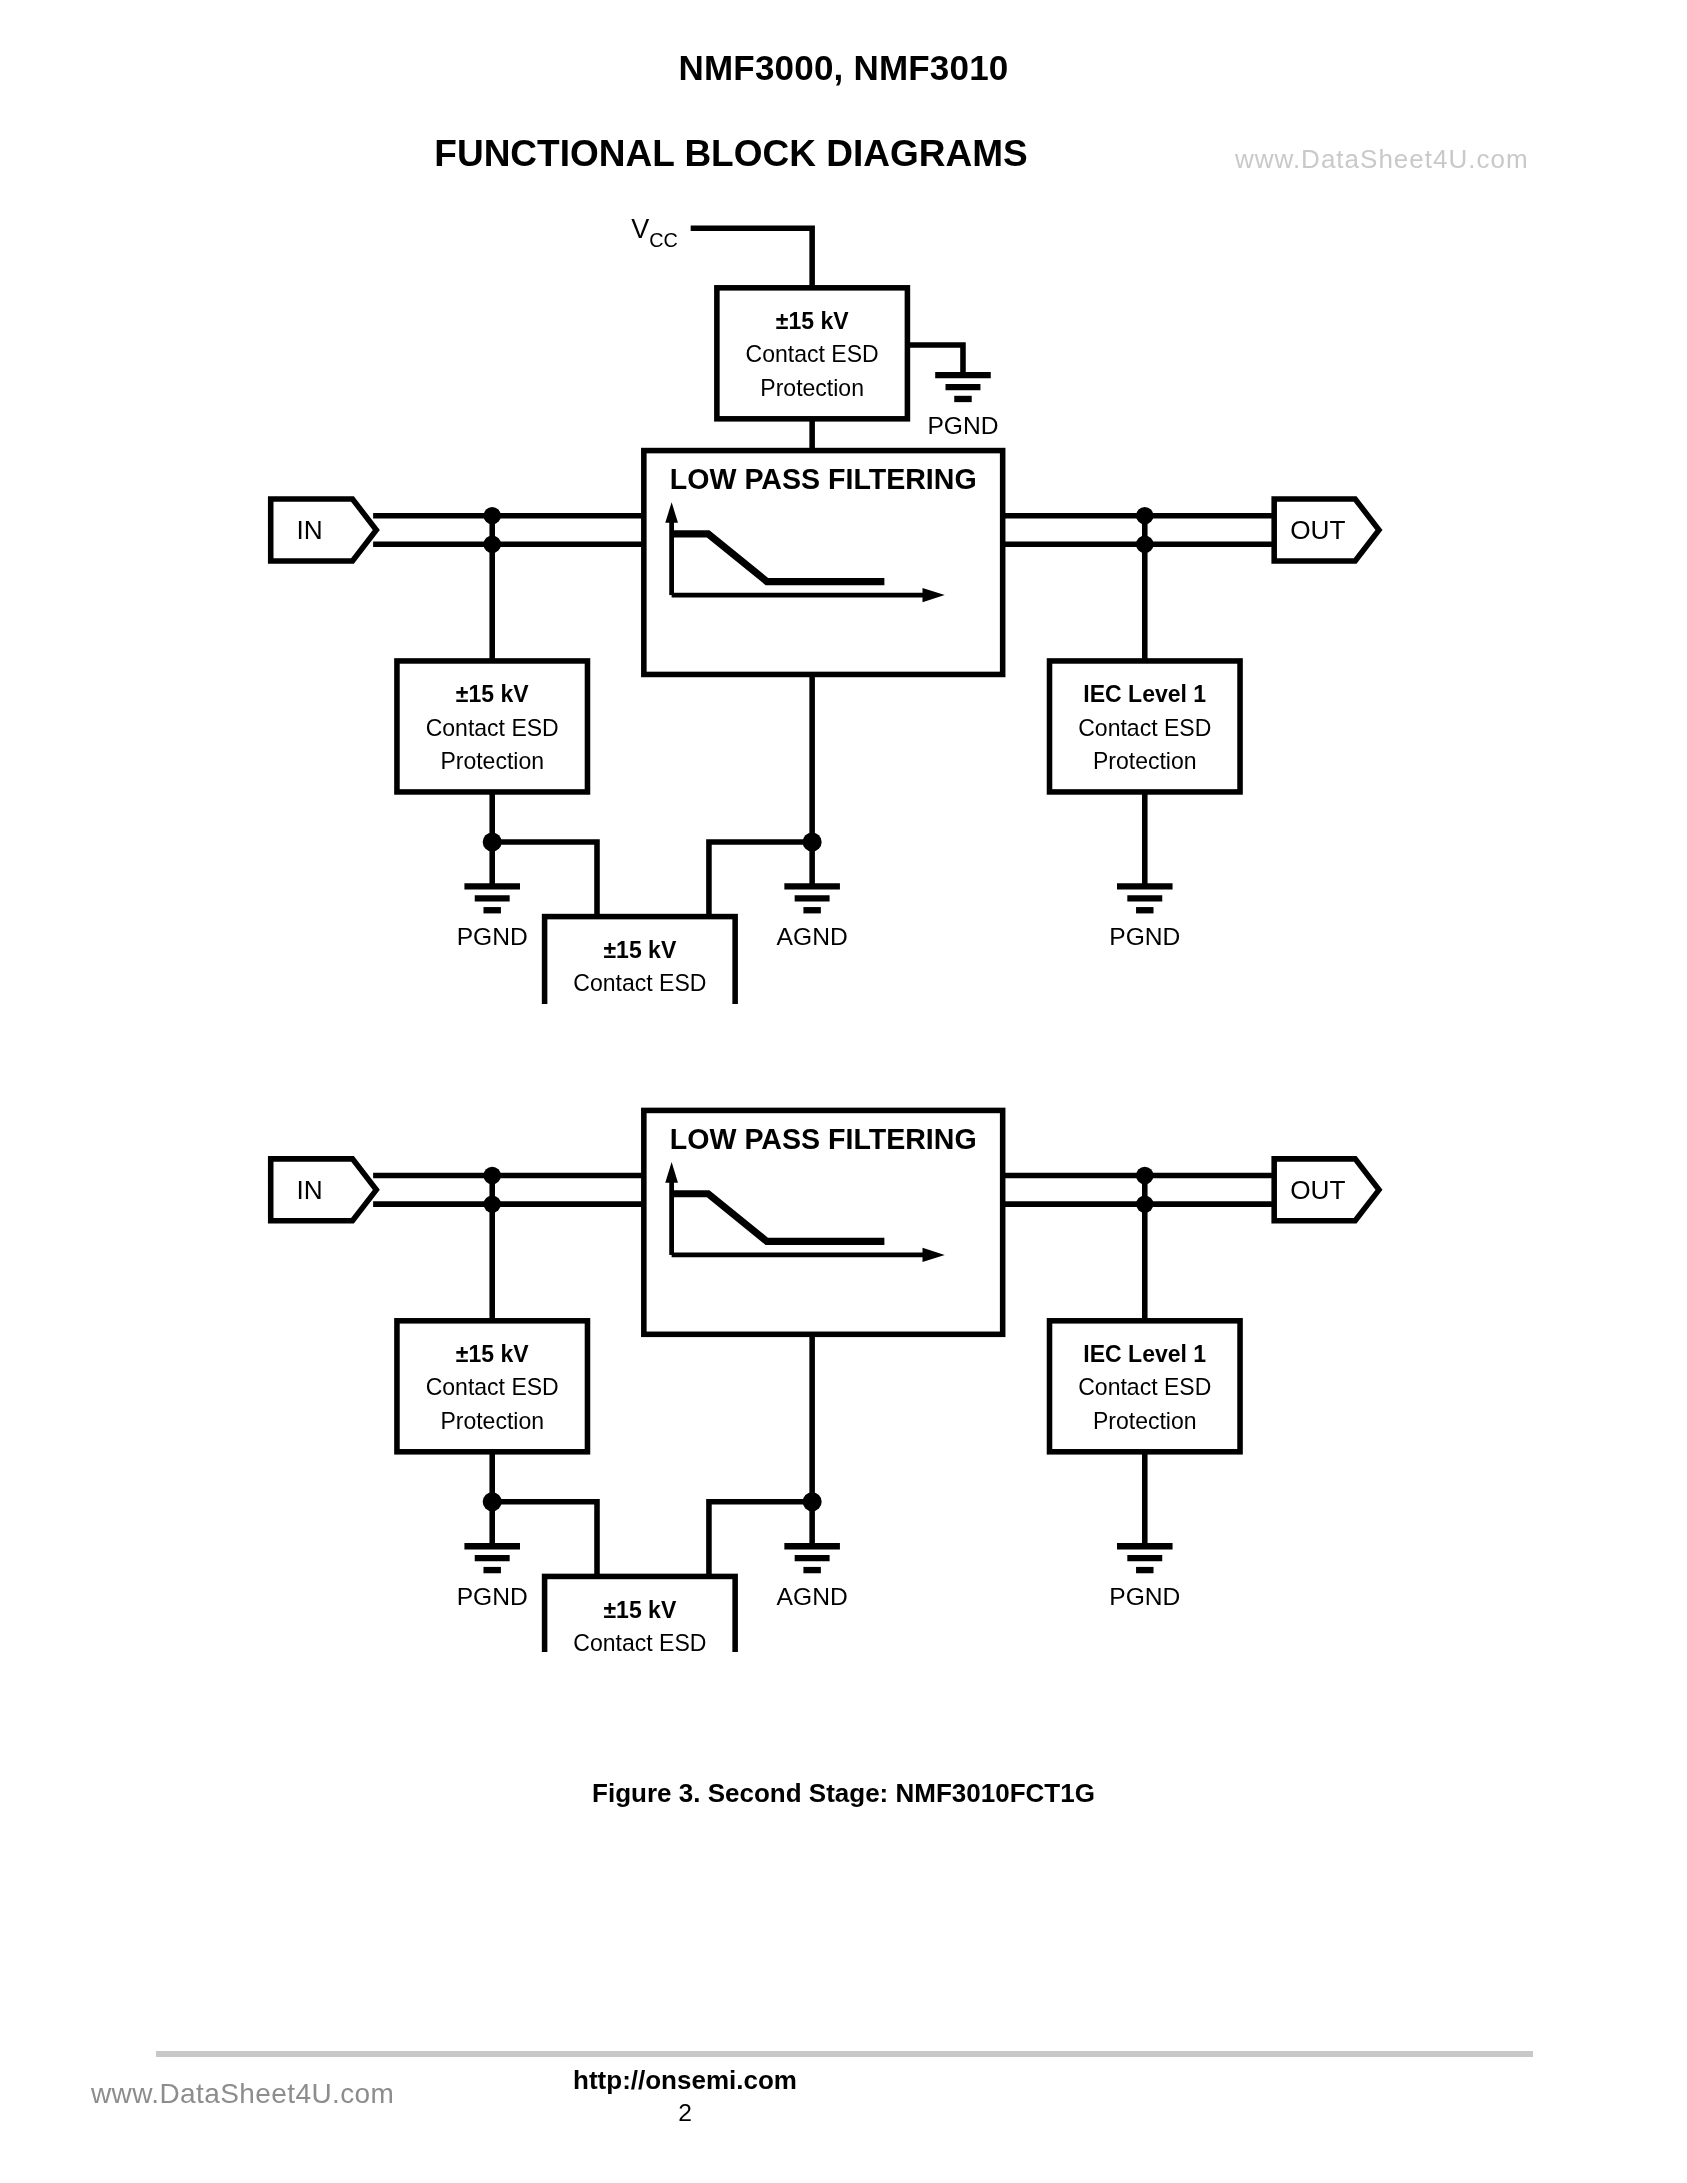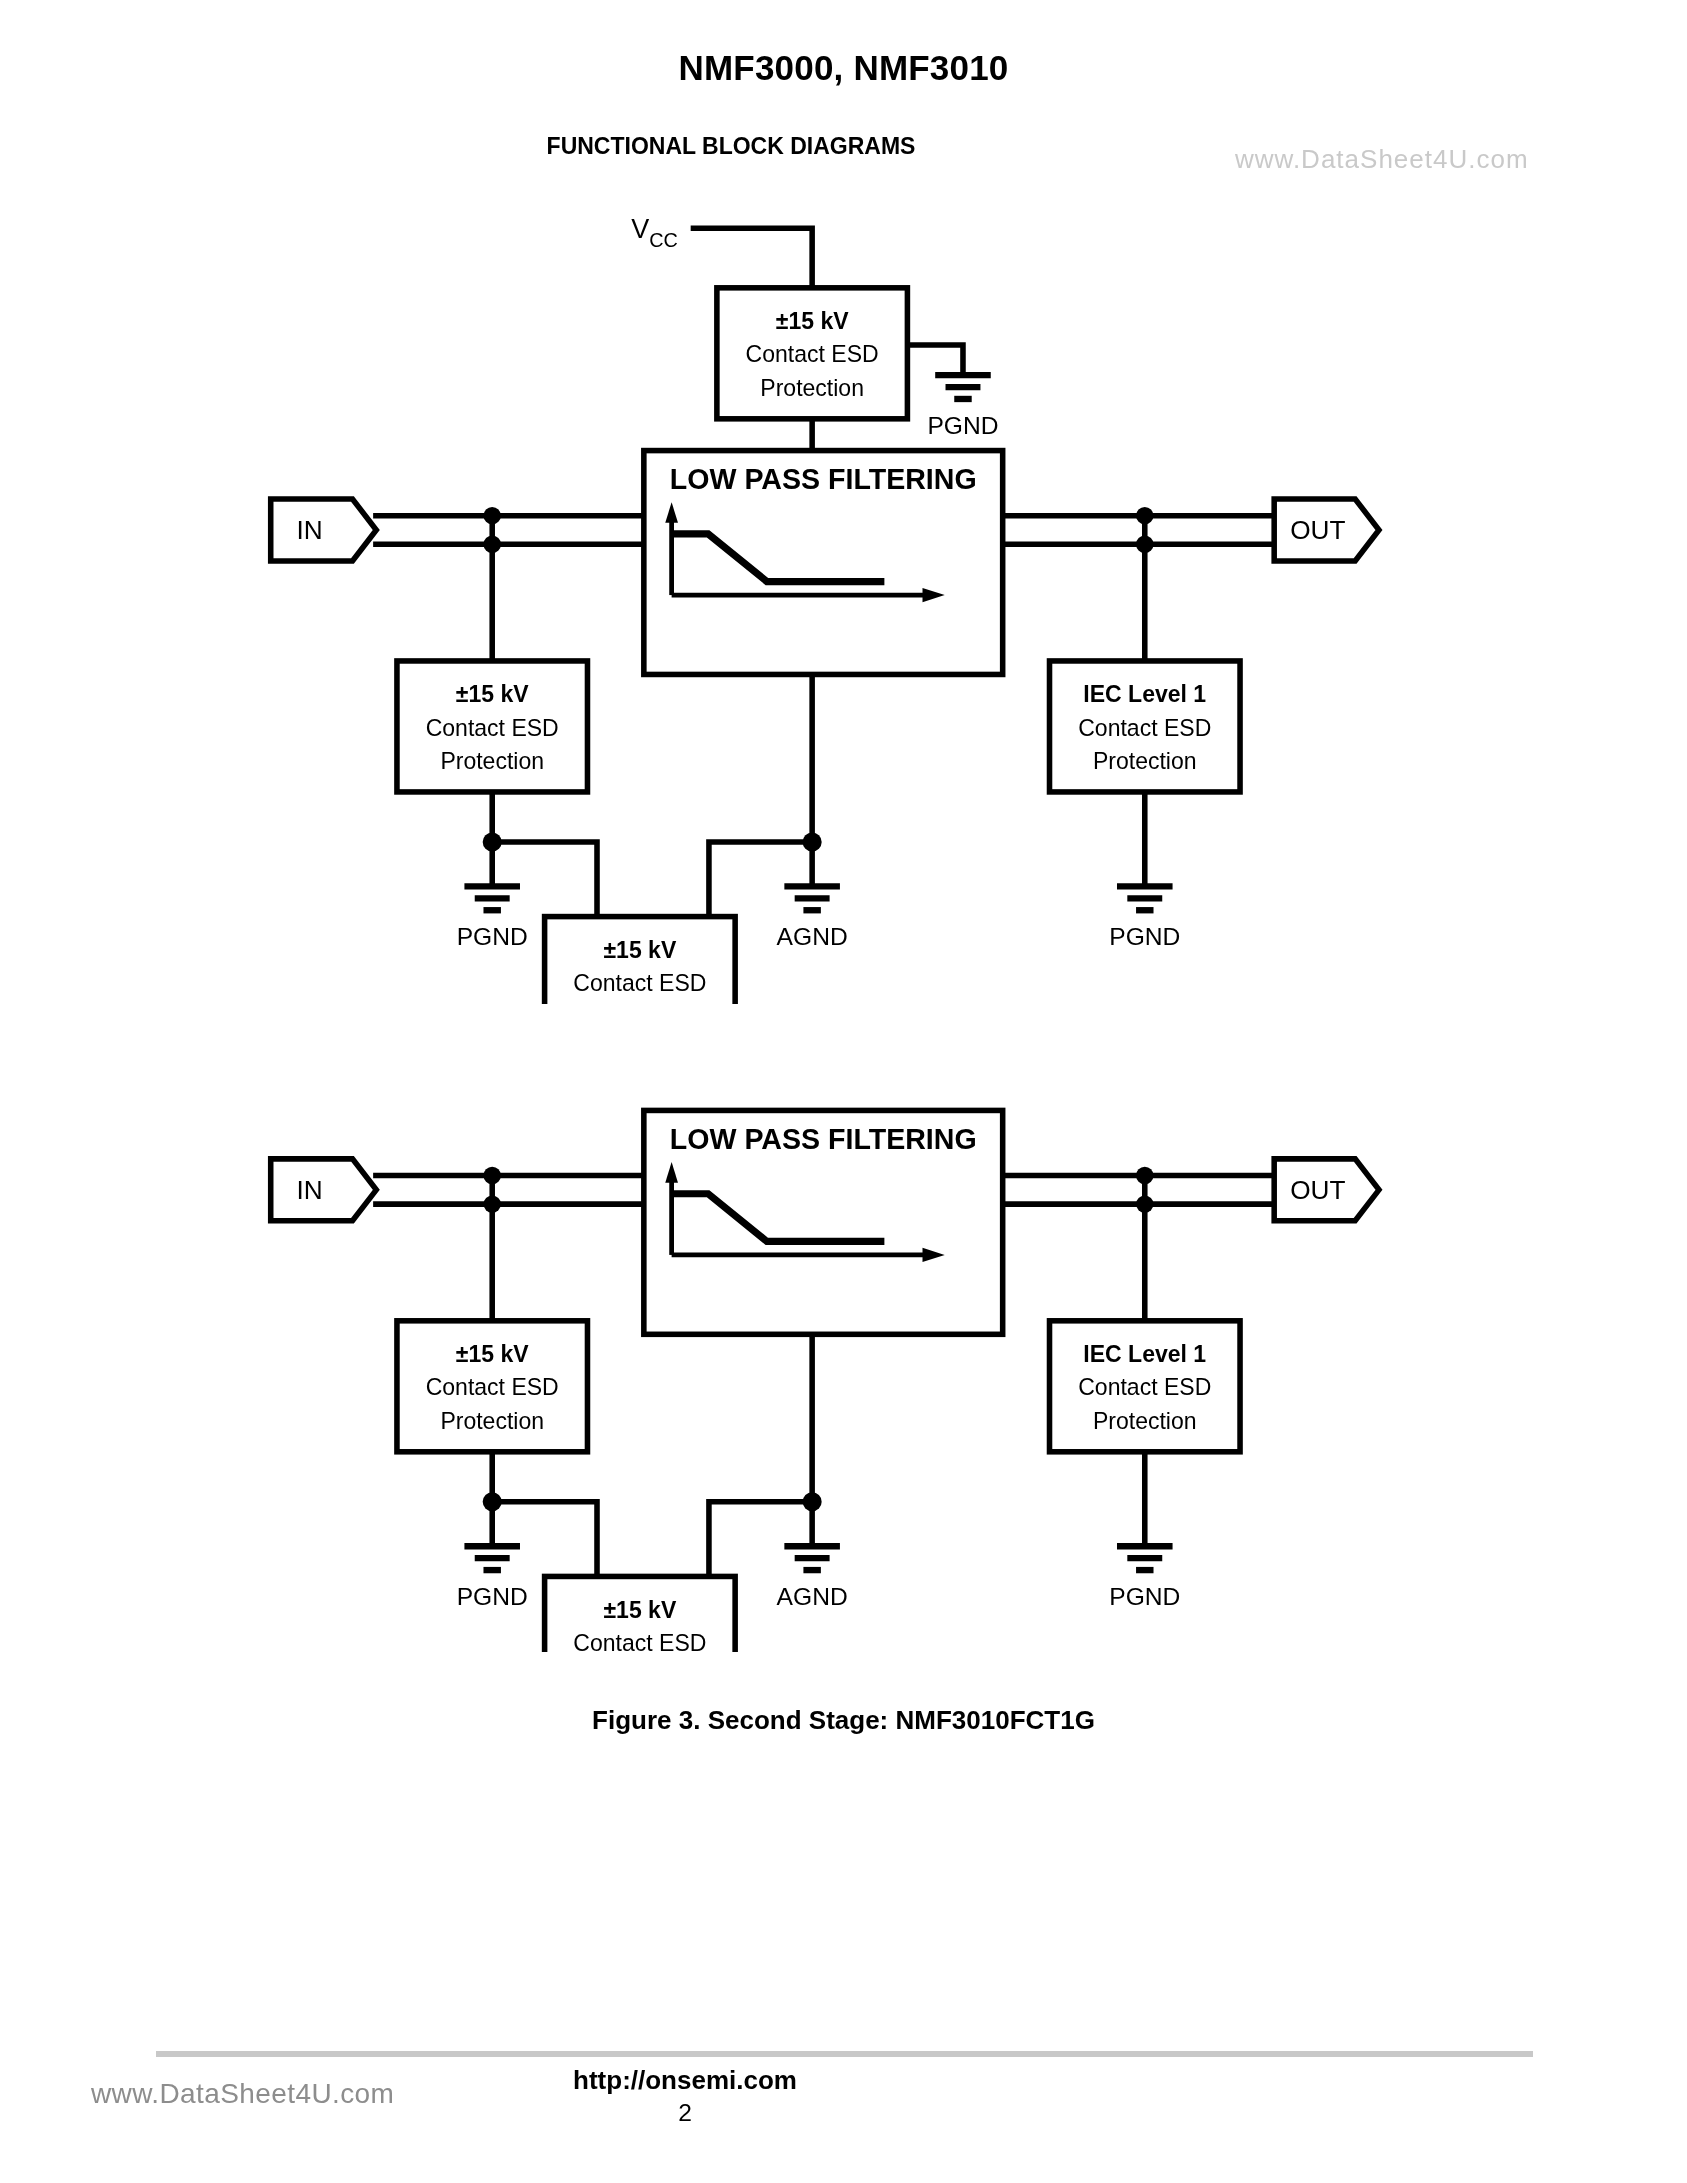--- a/index.html
+++ b/index.html
@@ -31,21 +31,21 @@
     font-size: 35px;
     font-weight: bold;
     letter-spacing: 0.2px;
   }
   .section-title {
     position: absolute;
     top: 133px;
     left: 0;
     width: 1462px;
     text-align: center;
-    font-size: 23px;
+    font-size: 37px;
     font-weight: bold;
   }
   .watermark-top {
     position: absolute;
     top: 144px;
     left: 1235px;
     font-size: 26px;
     color: #c9c9c9;
     letter-spacing: 1px;
     white-space: nowrap;
@@ -54,21 +54,21 @@
   
   .fig-caption {
     position: absolute;
     left: 0;
     width: 1687px;
     text-align: center;
     font-size: 26px;
     font-weight: bold;
   }
   #caption-fig2 { top: 1013px; }
-  #caption-fig3 { top: 1705px; }
+  #caption-fig3 { top: 1778px; }
 
   
   .diagram {
     position: absolute;
     left: 0;
   }
   #figure2-diagram { top: 202px; }
   #figure3-diagram { top: 1096px; }
 
   

